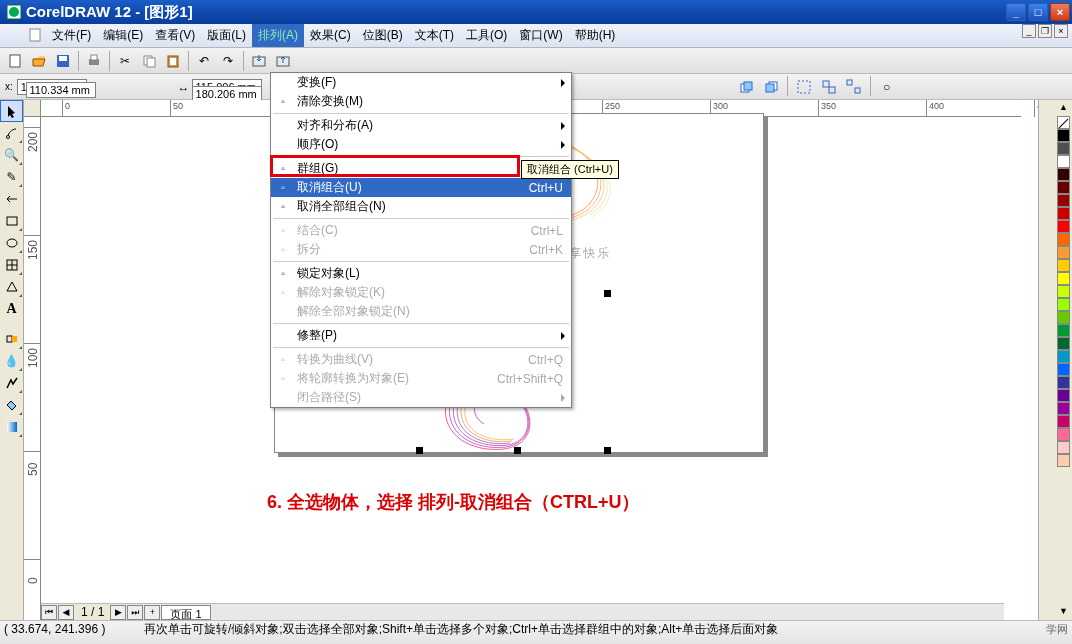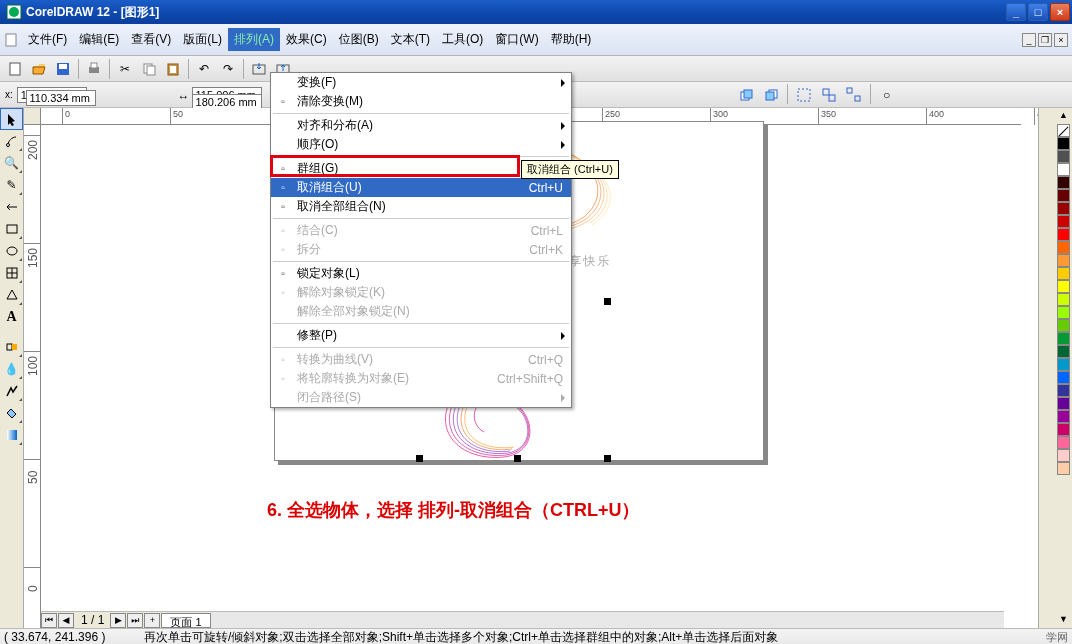--- a/index.html
+++ b/index.html
@@ -1,24 +1,24 @@
 <!DOCTYPE html>
 <html><head>
 <meta charset="utf-8">
 <style>
 * { margin: 0; padding: 0; box-sizing: border-box; font-family: "SimSun", "宋体", sans-serif; font-size: 12px; }
 body { width: 1072px; height: 644px; overflow: hidden; background: #d4d0c8; }
 .titlebar { height: 24px; background: linear-gradient(#1b5dc8, #0f4ab0 50%, #0a3e9e); display: flex; align-items: center; color: #fff; padding: 0 2px; }
 .titlebar .icon { width: 16px; height: 16px; margin: 0 4px; }
-.titlebar .title { flex: 1; font-weight: bold; font-size: 12px; }
+.titlebar .title { flex: 1; font-weight: bold; font-size: 15px; }
 .winbtns { display: flex; gap: 2px; }
 .winbtn { width: 20px; height: 18px; border-radius: 2px; display: flex; align-items: center; justify-content: center; font-weight: bold; color: #fff; font-size: 11px; }
 .winbtn.min, .winbtn.max { background: linear-gradient(#3f80e8, #1a52b8); border: 1px solid #2a5fb0; }
 .winbtn.close { background: linear-gradient(#e88060, #d43a18); border: 1px solid #a03010; }
-.menubar { height: 32px; background: linear-gradient(#eef2fb, #dbe3f3); display: flex; align-items: center; border-bottom: 1px solid #b5b5b5; }
+.menubar { height: 24px; background: linear-gradient(#eef2fb, #dbe3f3); display: flex; border-bottom: 1px solid #b5b5b5; padding-left: 24px; }
 .menu-icon-slot { width: 22px; height: 22px; display: flex; align-items: center; justify-content: center; }
 .menuitem { padding: 3px 6px; cursor: default; }
 .menuitem.active { background: #316ac5; color: #86efac; }
 .mdi-btns { margin-left: auto; display: flex; padding-right: 4px; gap: 2px; }
 .mdi-btn { width: 14px; height: 14px; border: 1px solid #888; background: #eee; display: flex; align-items: center; justify-content: center; font-size: 9px; }
 .toolbar { height: 26px; background: linear-gradient(#f3f3f3, #e0e0e0); border-bottom: 1px solid #bbb; display: flex; align-items: center; padding: 0 3px; }
 .tbtn { width: 22px; height: 22px; margin: 0 1px; display: flex; align-items: center; justify-content: center; border: 1px solid transparent; }
 .sep { width: 1px; height: 20px; background: #aaa; margin: 0 3px; }
 .propbar { height: 26px; background: linear-gradient(#f3f3f3, #e0e0e0); border-bottom: 1px solid #bbb; display: flex; align-items: center; padding: 0 3px; gap: 2px; }
 .coord-box { border: 1px solid #808080; background: #fff; padding: 1px 3px; font-size: 11px; width: 70px; }

